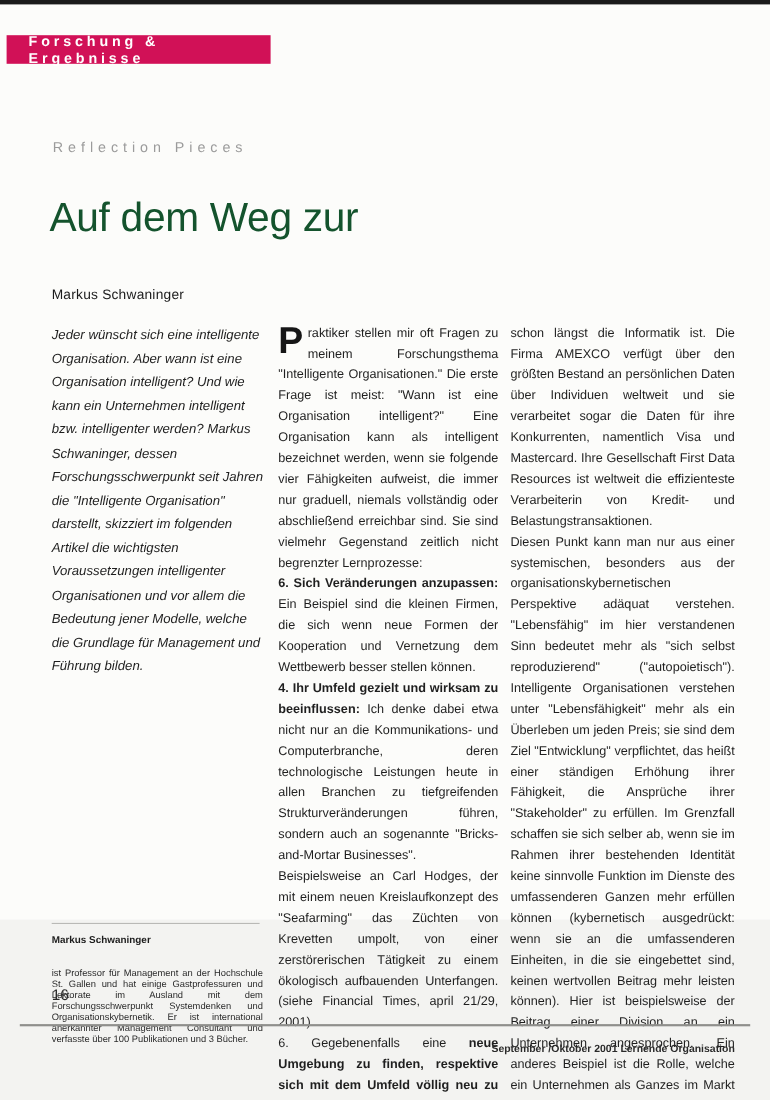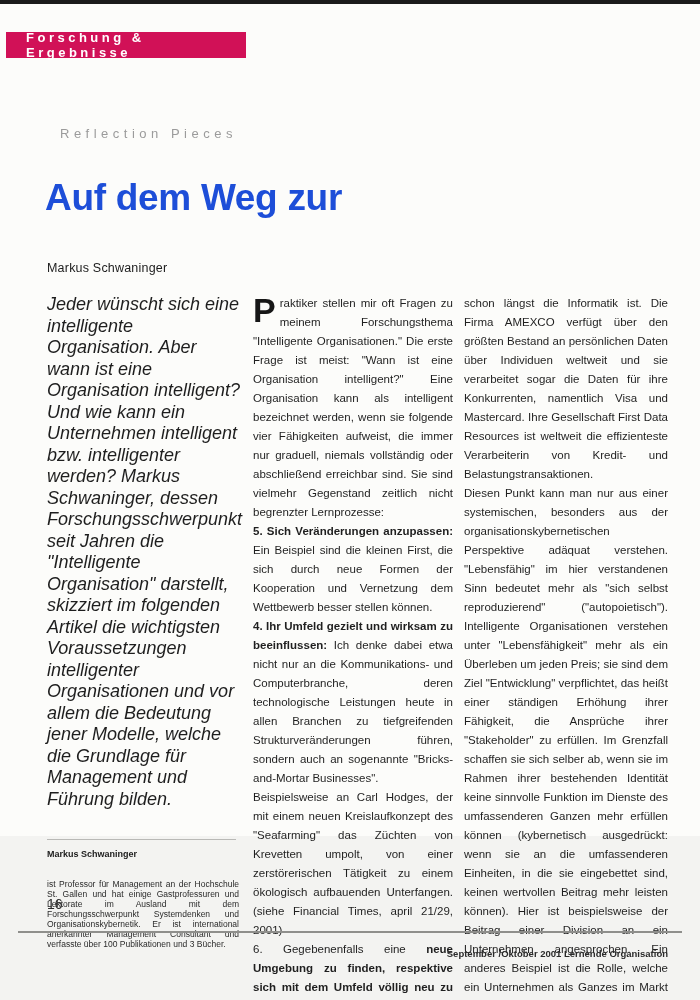--- a/index.html
+++ b/index.html
@@ -25,39 +25,38 @@
     width: 240px; height: 26px;
     display: flex; align-items: center;
     padding-left: 20px; box-sizing: border-box;
     font-size: 13px; font-weight: bold;
     letter-spacing: 3.5px;
   }
   .kicker {
     position: absolute; left: 48px; top: 126px;
     font-size: 13px; color: #9b9b9b;
     letter-spacing: 4.5px;
-    margin-left: 12px;
   }
   .title {
     position: absolute; left: 45px; top: 150px;
     width: 620px;
-    font-size: 37px; font-weight: bold;
+    font-size: 37px; font-weight: normal;
     line-height: 46px; letter-spacing: -0.3px;
-    color: #1d4ed8;
+    color: #14532d;
   }
   .author {
     position: absolute; left: 47px; top: 261px;
     font-size: 12.5px; color: #1c1c1c;
     letter-spacing: 0.2px;
   }
   .lede {
     position: absolute; left: 47px; top: 294px;
     width: 196px;
     font-style: italic;
-    font-size: 18px; line-height: 21.5px;
+    font-size: 12px; line-height: 21.5px;
     color: #1e1e1e;
   }
   .col { position: absolute; top: 294px; text-align: justify;
          font-size: 11.5px; line-height: 19px; color: #1f1f1f;
          hyphens: auto; -webkit-hyphens: auto; }
   .col-middle { left: 253px; width: 200px; }
   .col-right  { left: 464px; width: 204px; }
   .body-para { margin: 0; }
   .run-bold { font-weight: bold; }
   .dropcap {
@@ -109,21 +108,21 @@
   <h1 class="title">
     <span>Auf dem Weg zur</span><br>
   </h1>
 
   <div class="author">Markus Schwaninger</div>
 
   <div class="lede">Jeder wünscht sich eine intelligente Organisation. Aber wann ist eine Organisation intelligent? Und wie kann ein Unternehmen intelligent bzw. intelligenter werden? Markus Schwaninger, dessen Forschungsschwerpunkt seit Jahren die "Intelligente Organisation" darstellt, skizziert im folgenden Artikel die wichtigsten Voraussetzungen intelligenter Organisationen und vor allem die Bedeutung jener Modelle, welche die Grundlage für Management und Führung bilden.</div>
 
   <div class="col col-middle">
       <p class="body-para"><span class="dropcap">P</span><span>raktiker stellen mir oft Fragen zu meinem Forschungsthema "Intelligente Organisationen." Die erste Frage ist meist: "Wann ist eine Organisation intelligent?" Eine Organisation kann als intelligent bezeichnet werden, wenn sie folgende vier Fähigkeiten aufweist, die immer nur graduell, niemals vollständig oder abschließend erreichbar sind. Sie sind vielmehr Gegenstand zeitlich nicht begrenzter Lernprozesse:</span></p>
-      <p class="body-para"><span class="run-bold">5. Sich Veränderungen anzupassen:</span><span> Ein Beispiel sind die kleinen First, die sich durch neue Formen der Kooperation und Vernetzung dem Wettbewerb besser stellen können.</span></p>
+      <p class="body-para"><span class="run-bold">6. Sich Veränderungen anzupassen:</span><span> Ein Beispiel sind die kleinen Firmen, die sich wenn neue Formen der Kooperation und Vernetzung dem Wettbewerb besser stellen können.</span></p>
       <p class="body-para"><span class="run-bold">4. Ihr Umfeld gezielt und wirksam zu beeinflussen:</span><span> Ich denke dabei etwa nicht nur an die Kommunikations- und Computerbranche, deren technologische Leistungen heute in allen Branchen zu tiefgreifenden Strukturveränderungen führen, sondern auch an sogenannte "Bricks-and-Mortar Businesses".</span></p>
       <p class="body-para"><span>Beispielsweise an Carl Hodges, der mit einem neuen Kreislaufkonzept des "Seafarming" das Züchten von Krevetten umpolt, von einer zerstörerischen Tätigkeit zu einem ökologisch aufbauenden Unterfangen. (siehe Financial Times, april 21/29, 2001)</span></p>
       <p class="body-para"><span>6. Gegebenenfalls eine </span><span class="run-bold">neue Umgebung zu finden, respektive sich mit dem Umfeld völlig neu zu konfigurieren:</span></p>
     </div>
 
   <div class="col col-right">
       <p class="body-para"><span>schon längst die Informatik ist. Die Firma AMEXCO verfügt über den größten Bestand an persönlichen Daten über Individuen weltweit und sie verarbeitet sogar die Daten für ihre Konkurrenten, namentlich Visa und Mastercard. Ihre Gesellschaft First Data Resources ist weltweit die effizienteste Verarbeiterin von Kredit- und Belastungstransaktionen.</span></p>
       <p class="body-para"><span>Diesen Punkt kann man nur aus einer systemischen, besonders aus der organisationskybernetischen Perspektive adäquat verstehen. "Lebensfähig" im hier verstandenen Sinn bedeutet mehr als "sich selbst reproduzierend" ("autopoietisch"). Intelligente Organisationen verstehen unter "Lebensfähigkeit" mehr als ein Überleben um jeden Preis; sie sind dem Ziel "Entwicklung" verpflichtet, das heißt einer ständigen Erhöhung ihrer Fähigkeit, die Ansprüche ihrer "Stakeholder" zu erfüllen. Im Grenzfall schaffen sie sich selber ab, wenn sie im Rahmen ihrer bestehenden Identität keine sinnvolle Funktion im Dienste des umfassenderen Ganzen mehr erfüllen können (kybernetisch ausgedrückt: wenn sie an die umfassenderen Einheiten, in die sie eingebettet sind, keinen wertvollen Beitrag mehr leisten können). Hier ist beispielsweise der Beitrag einer Division an ein Unternehmen angesprochen. Ein anderes Beispiel ist die Rolle, welche ein Unternehmen als Ganzes im Markt als Stifterin</span></p>
     </div>
 

